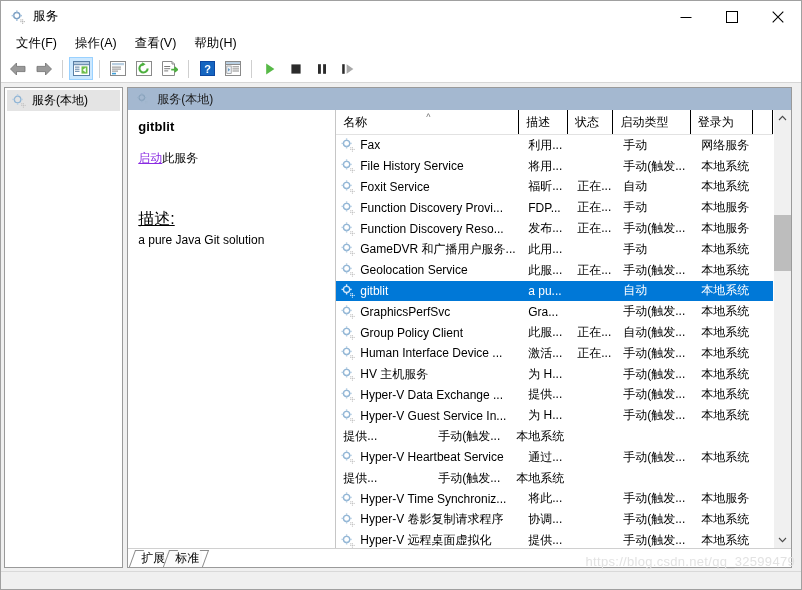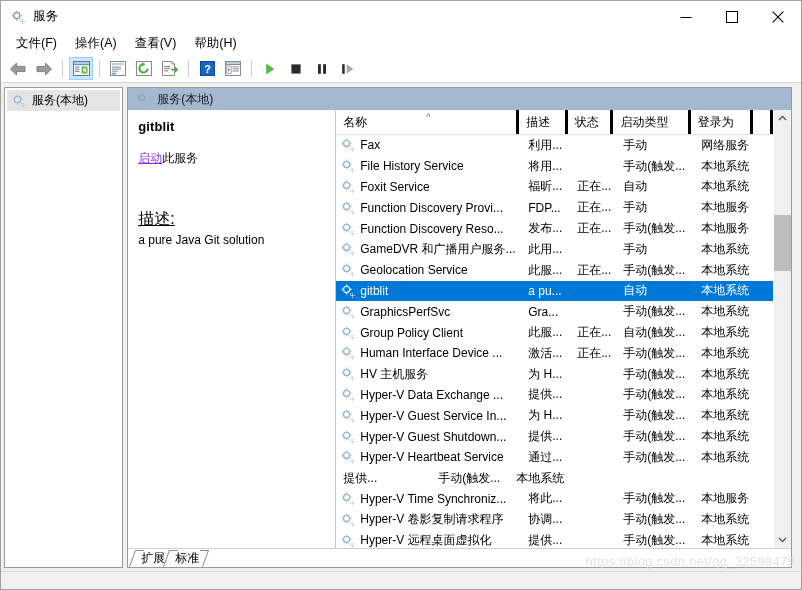--- a/index.html
+++ b/index.html
@@ -223,21 +223,21 @@
   }
   .lv-col {
     position: relative;
     display: flex;
     align-items: center;
     font-size: 12px;
     color: #000;
     padding-left: 7px;
     box-sizing: border-box;
     cursor: default;
-    border-right: 3px solid #000000;
+    border-right: 1px solid #000000;
     overflow: hidden;
     white-space: nowrap;
   }
   .sort-arrow {
     position: absolute;
     left: 90px; top: 3px;
     font-size: 9px;
     color: #6d6d6d;
     line-height: 9px;
   }
@@ -1071,40 +1071,20 @@
                   <span></span>
                 </div>
                 <div class="cell" style="width: 78px;">
                   <span>手动(触发...</span>
                 </div>
                 <div class="cell" style="width: 63px;">
                   <span>本地系统</span>
                 </div>
               </div>
               <div class="lv-row">
-                <div class="cell name" style="width: 185px;">
-                  <svg class="svcicon" viewBox="0 0 16 16">
-                    <circle cx="6.6" cy="6.4" r="3.1" fill="none" stroke="#8fb4d4" stroke-width="1.3"></circle>
-                    <g fill="#b4cde3">
-                      <rect x="5.9" y="1.3" width="1.4" height="1.9"></rect>
-                      <rect x="5.9" y="9.6" width="1.4" height="1.9"></rect>
-                      <rect x="1.5" y="5.7" width="1.9" height="1.4"></rect>
-                      <rect x="9.8" y="5.7" width="1.9" height="1.4"></rect>
-                    </g>
-                    <g fill="#c3c3c3">
-                      <rect x="10.2" y="10.2" width="1.1" height="1.1"></rect>
-                      <rect x="11.9" y="10.2" width="1.1" height="1.1"></rect>
-                      <rect x="10.2" y="11.9" width="1.1" height="1.1"></rect>
-                      <rect x="11.9" y="11.9" width="1.1" height="1.1"></rect>
-                      <rect x="13.6" y="11.9" width="1.1" height="1.1"></rect>
-                      <rect x="11.9" y="13.6" width="1.1" height="1.1"></rect>
-                    </g>
-                  </svg>
-                  <span>Hyper-V Guest Shutdown...</span>
-                </div>
                 <div class="cell" style="width: 49px;">
                   <span>提供...</span>
                 </div>
                 <div class="cell" style="width: 46px;">
                   <span></span>
                 </div>
                 <div class="cell" style="width: 78px;">
                   <span>手动(触发...</span>
                 </div>
                 <div class="cell" style="width: 63px;">

